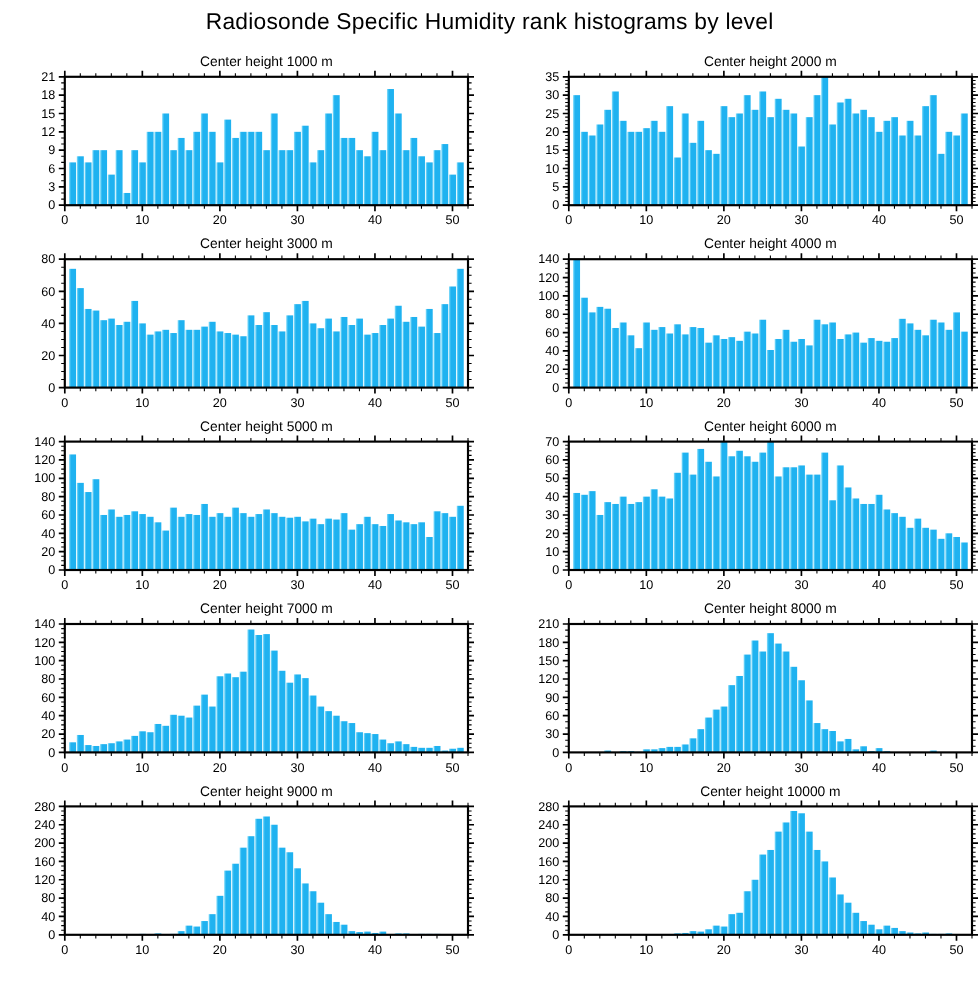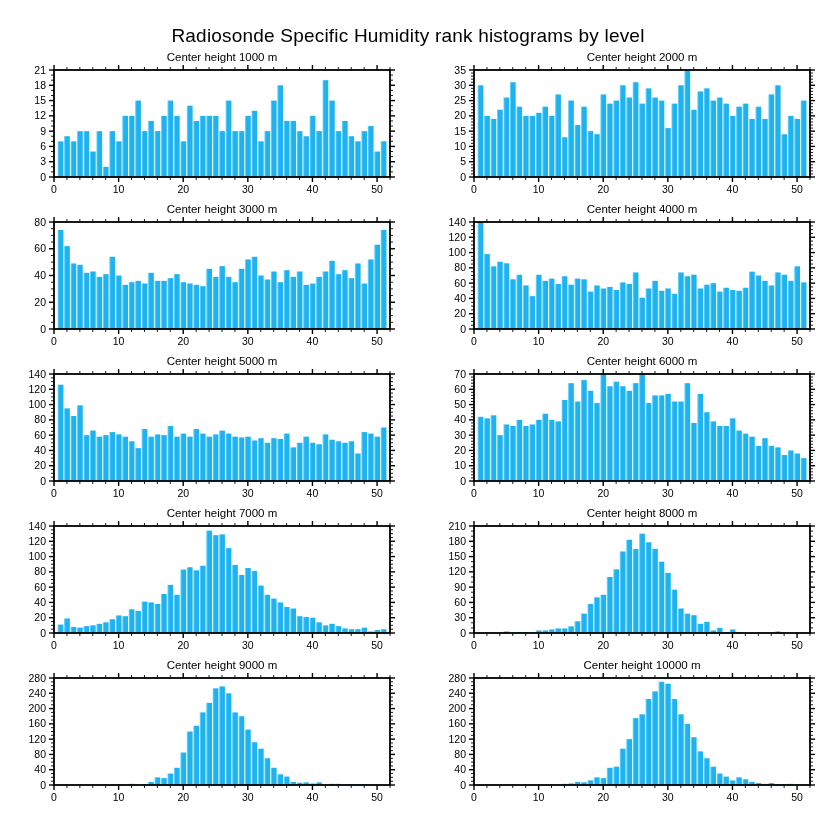--- a/index.html
+++ b/index.html
@@ -1,27 +1,28 @@
 <!DOCTYPE html>
 <html><head>
 <meta charset="utf-8">
 <style>
   html,body{margin:0;padding:0;background:#ffffff;}
   body{width:816px;height:824px;font-family:"Liberation Sans",sans-serif;color:#000;}
   .main-title{
     text-align:center;
     font-size:19px;
     letter-spacing:0.2px;
-    padding:25px 0 2px 0;
+    padding:8px 0 2px 0;
   }
   .grid{
     display:grid;
     grid-template-columns:400px 400px;
     gap:0 20px;
     justify-content:center;
+    margin-top:11px;
   }
   figure{margin:0;padding:0;}
   svg{display:block;}
   .sub-title{
     font-family:"Liberation Sans",sans-serif;
     font-size:11.5px;
     fill:#000;
   }
   .tick-label{
     font-family:"Liberation Sans",sans-serif;

